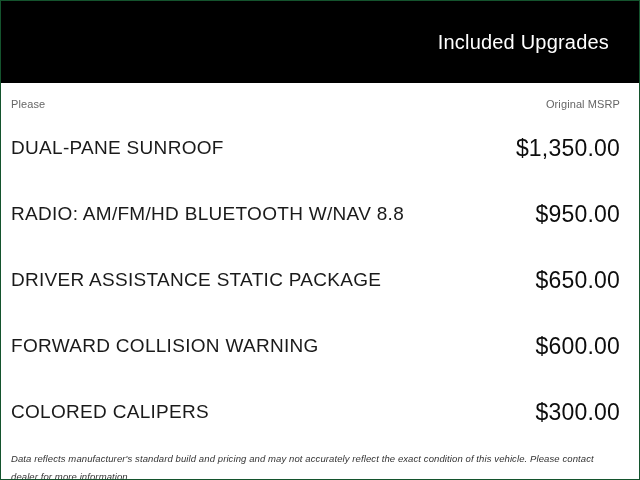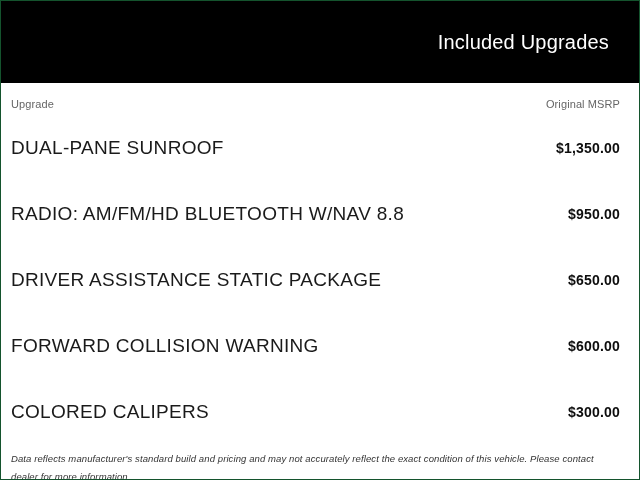--- a/index.html
+++ b/index.html
@@ -56,22 +56,22 @@
     display: flex;
     justify-content: space-between;
     align-items: center;
   }
   .row-name {
     font-size: 19px;
     color: #1a1a1a;
     letter-spacing: 0.3px;
   }
   .row-price {
-    font-size: 14px;
-    font-weight: 700;
+    font-size: 23px;
+    font-weight: 400;
     color: #0d0d0d;
     letter-spacing: 0.2px;
   }
   .footer {
     padding: 3px 19px 0 10px;
     height: 36px;
   }
   .footer-text {
     font-size: 9.5px;
     font-style: italic;
@@ -84,21 +84,21 @@
 
 <div class="page">
 
   <div class="header">
     <span class="header-title">Included Upgrades</span>
   </div>
 
   <div class="table">
 
     <div class="col-headers">
-      <span class="col-header">Upgrade</span>
+      <span class="col-header">Please</span>
       <span class="col-header">Original MSRP</span>
     </div>
 
     <div class="row">
       <span class="row-name">DUAL-PANE SUNROOF</span>
       <span class="row-price">$1,350.00</span>
     </div>
 
     <div class="row">
       <span class="row-name">RADIO: AM/FM/HD BLUETOOTH W/NAV 8.8</span>

